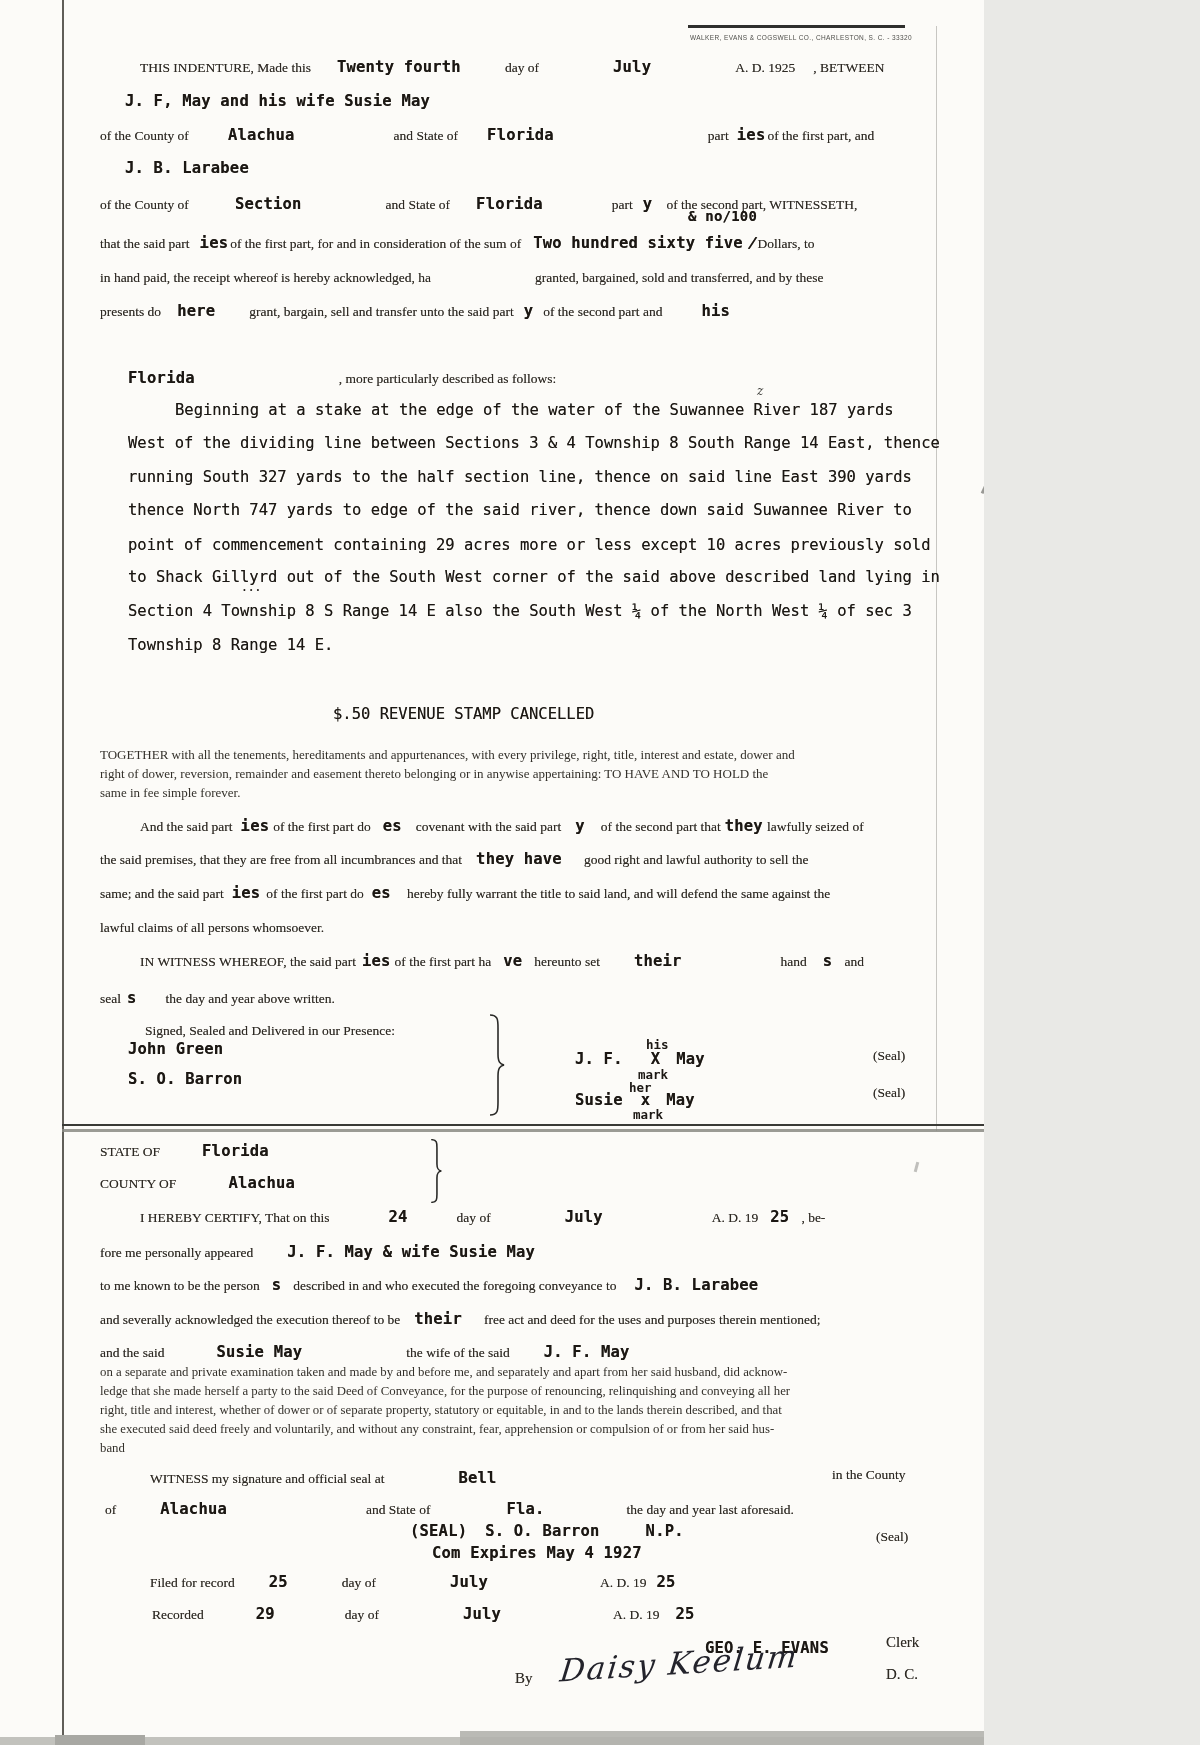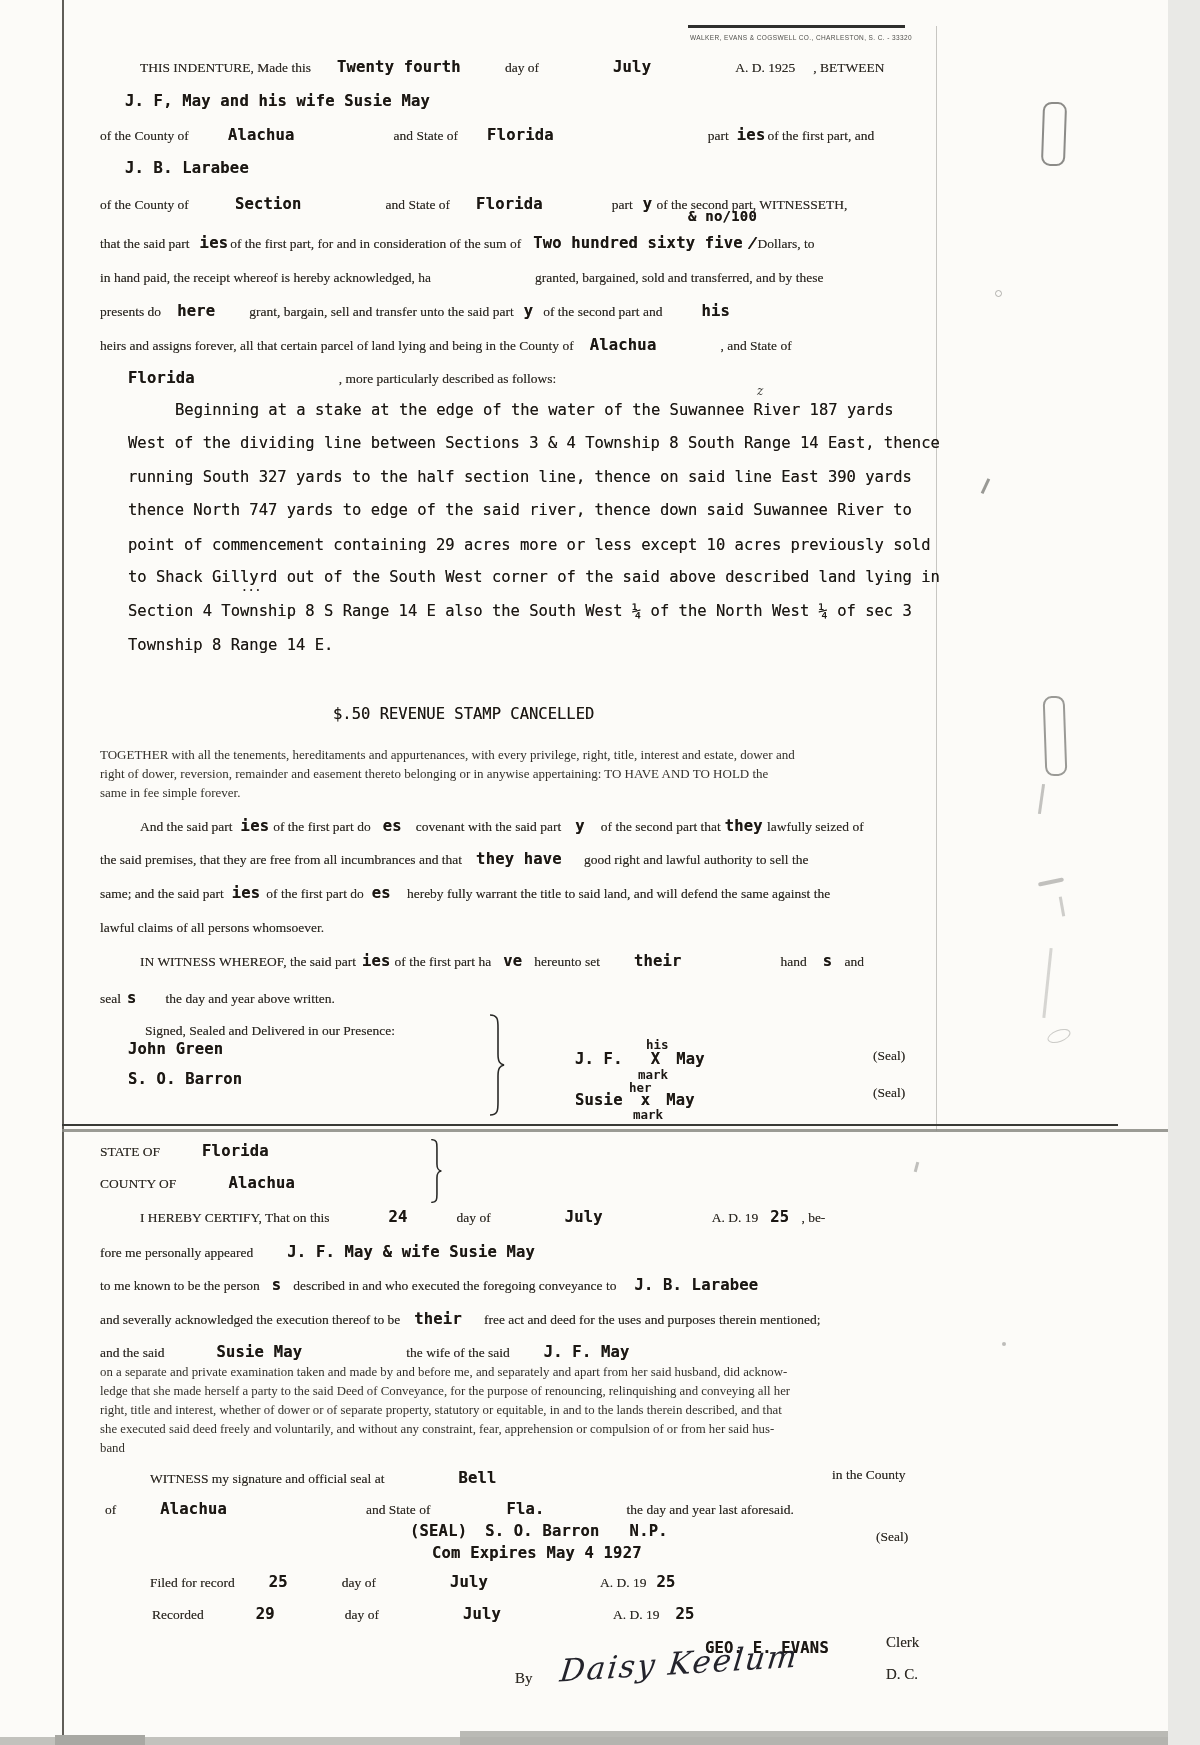--- a/index.html
+++ b/index.html
@@ -1,16 +1,16 @@
 <!DOCTYPE html>
 <html><head>
 <meta charset="utf-8">
 <style>
   html,body{margin:0;padding:0;background:#e9e9e6;}
-  .page{position:relative;width:1168px;height:1745px;background:#fcfbf8;overflow:hidden;
+  .page{position:relative;width:984px;height:1745px;background:#fcfbf8;overflow:hidden;
         font-family:"Liberation Serif",serif;color:#2c2822;}
   .ln{position:absolute;white-space:nowrap;line-height:18px;}
   .p{font-family:"Liberation Serif",serif;font-size:13.5px;color:#2e2a24;
      text-shadow:0 0 .3px rgba(46,42,36,.55);}
   .t{font-family:"DejaVu Sans Mono",monospace;font-weight:bold;font-size:15.5px;color:#1b1713;
      letter-spacing:.2px;text-shadow:0 0 .6px rgba(25,20,12,.6);}
   .ts{font-family:"DejaVu Sans Mono",monospace;font-weight:bold;font-size:12.5px;color:#1b1713;}
   .descln{position:absolute;white-space:nowrap;font-family:"DejaVu Sans Mono",monospace;
      font-weight:normal;font-size:15.5px;color:#1b1713;text-shadow:0 0 .6px rgba(25,20,12,.6);}
   .smallp{position:absolute;white-space:nowrap;font-family:"Liberation Serif",serif;
@@ -70,21 +70,21 @@
   <div class="ln" style="left:125px;top:159px;">
     <span class="t">J. B. Larabee</span>
   </div>
   <div class="ln" style="left:100px;top:195px;">
     <span class="p">of the County of</span>
     <span class="t" style="margin-left:42px;">Section</span>
     <span class="p" style="margin-left:80px;">and State of</span>
     <span class="t" style="margin-left:22px;">Florida</span>
     <span class="p" style="margin-left:65px;">part</span>
     <span class="t" style="margin-left:6px;">y</span>
-    <span class="p" style="">of the second part, WITNESSETH,</span>
+    <span class="p" style="margin-left:10px;">of the second part, WITNESSETH,</span>
   </div>
   <div class="ln" style="left:688px;top:207px;">
     <span class="t" style="font-size:14px;">&amp; no/100</span>
   </div>
   <div class="ln" style="left:100px;top:234px;">
     <span class="p">that the said part</span>
     <span class="t" style="margin-left:6px;">ies</span>
     <span class="p" style="margin-left:-2px;">of the first part, for and in consideration of the sum of</span>
     <span class="t" style="margin-left:8px;">Two hundred sixty five</span>
     <span class="t" style="margin-left:1px;display:inline-block;transform:rotate(8deg);">/</span>
@@ -94,25 +94,20 @@
     <span class="p">in hand paid, the receipt whereof is hereby acknowledged, ha</span>
     <span class="p" style="margin-left:100px;">granted, bargained, sold and transferred, and by these</span>
   </div>
   <div class="ln" style="left:100px;top:302px;">
     <span class="p">presents do</span>
     <span class="t" style="margin-left:12px;">here</span>
     <span class="p" style="margin-left:30px;">grant, bargain, sell and transfer unto the said part</span>
     <span class="t" style="margin-left:6px;">y</span>
     <span class="p" style="margin-left:6px;">of the second part and</span>
     <span class="t" style="margin-left:35px;">his</span>
-  </div>
-  <div class="ln" style="left:100px;top:336px;">
-    <span class="p">heirs and assigns forever, all that certain parcel of land lying and being in the County of</span>
-    <span class="t" style="margin-left:12px;">Alachua</span>
-    <span class="p" style="margin-left:60px;">, and State of</span>
   </div>
   <div class="ln" style="left:128px;top:369px;">
     <span class="t">Florida</span>
     <span class="p" style="margin-left:140px;">, more particularly described as follows:</span>
   </div>
 
   <div class="zmark" style="left:757px;top:384px;">z</div>
   <div class="descln" style="left:175px;top:401px;">Beginning at a stake at the edge of the water of the Suwannee River 187 yards</div>
   <div class="descln" style="left:128px;top:434px;">West of the dividing line between Sections 3 &amp; 4 Township 8 South Range 14 East, thence</div>
   <div class="descln" style="left:128px;top:468px;">running South 327 yards to the half section line, thence on said line East 390 yards</div>
@@ -273,21 +268,21 @@
   <div class="ln" style="left:105px;top:1500px;">
     <span class="p">of</span>
     <span class="t" style="margin-left:40px;">Alachua</span>
     <span class="p" style="margin-left:135px;">and State of</span>
     <span class="t" style="margin-left:72px;">Fla.</span>
     <span class="p" style="margin-left:78px;">the day and year last aforesaid.</span>
   </div>
   <div class="ln" style="left:410px;top:1522px;">
     <span class="t">(SEAL)</span>
     <span class="t" style="margin-left:14px;">S. O. Barron</span>
-    <span class="t" style="margin-left:26px;">N.P.</span>
+    <span class="t" style="margin-left:42px;">N.P.</span>
   </div>
   <div class="ln" style="left:876px;top:1527px;">
     <span class="p">(Seal)</span>
   </div>
   <div class="ln" style="left:432px;top:1544px;">
     <span class="t">Com Expires May 4 1927</span>
   </div>
 
   <div class="ln" style="left:150px;top:1573px;">
     <span class="p">Filed for record</span>

